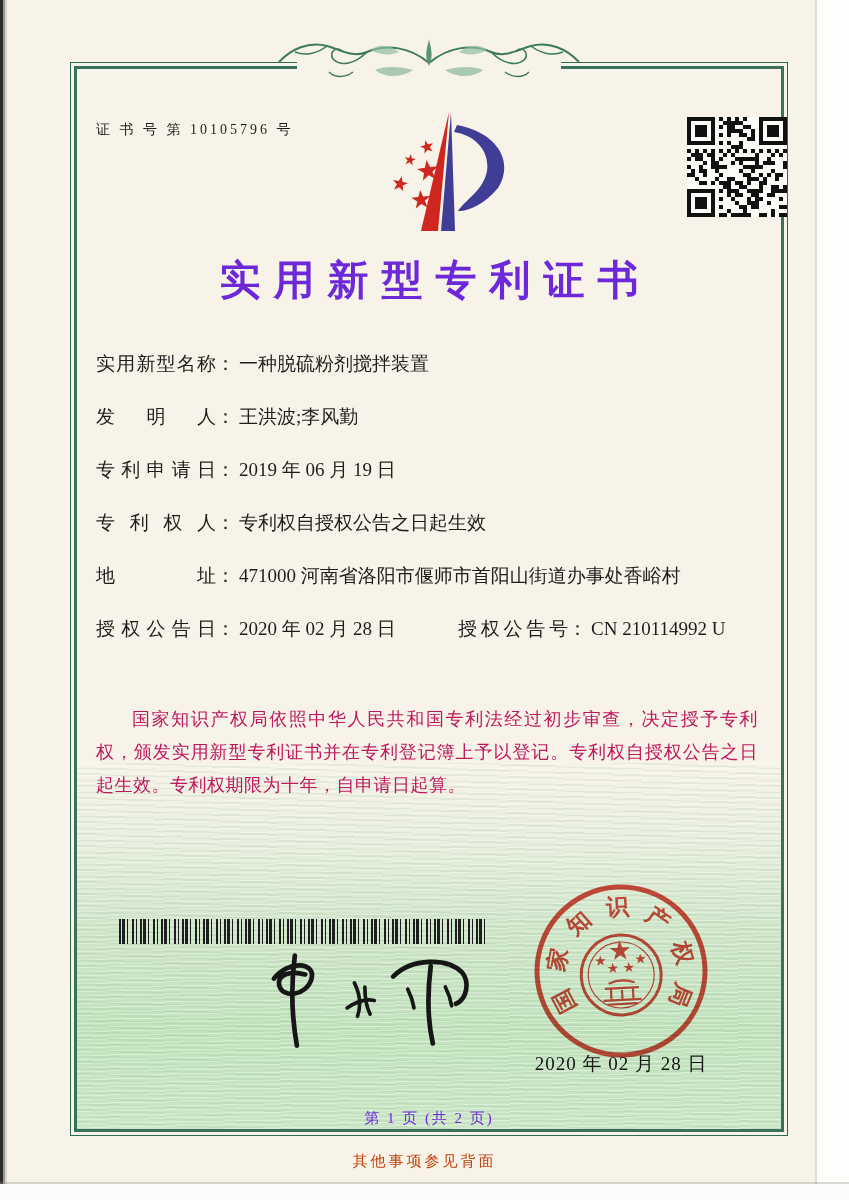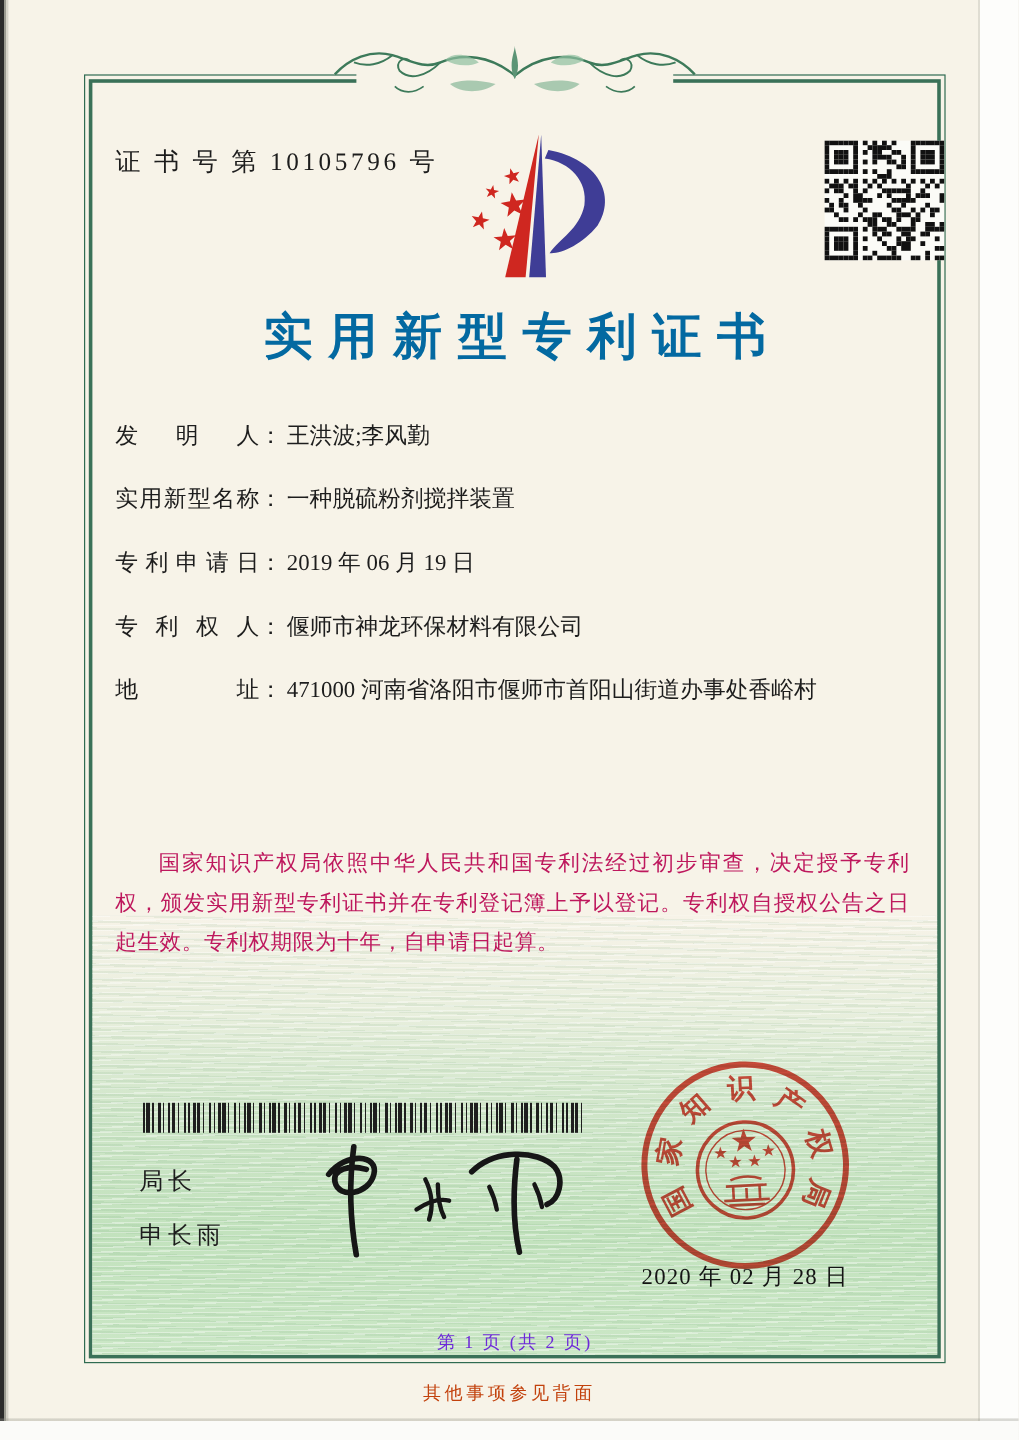--- a/index.html
+++ b/index.html
@@ -25,26 +25,26 @@
     background:
       repeating-linear-gradient(179deg, rgba(255,255,255,.38) 0 1px, rgba(0,0,0,0) 1px 4px),
       repeating-linear-gradient(2deg, rgba(90,150,100,.10) 0 2px, rgba(0,0,0,0) 2px 6px),
       linear-gradient(180deg, rgba(205,231,201,0) 0%, rgba(205,231,201,.35) 22%,
         rgba(196,226,192,.78) 45%, #c2e2bd 72%, #cbe7c6 100%);}
 
   
   .ornament{position:absolute;left:50%;top:-27px;transform:translateX(-50%);z-index:3;}
 
   
-  .cert-no{position:absolute;left:25px;top:58px;font-size:21px;letter-spacing:3px;z-index:2;}
+  .cert-no{position:absolute;left:25px;top:58px;font-size:14px;letter-spacing:3px;z-index:2;}
   .logo{position:absolute;left:300px;top:44px;width:162px;height:132px;z-index:2;}
   .qr{position:absolute;left:616px;top:54px;width:100px;height:100px;z-index:2;}
 
   .title{position:absolute;left:0;width:100%;top:190px;text-align:center;z-index:2;
-    font-size:41px;font-weight:bold;letter-spacing:13px;padding-left:13px;box-sizing:border-box;color:#0369a1;}
+    font-size:41px;font-weight:bold;letter-spacing:13px;padding-left:13px;box-sizing:border-box;color:#6d28d9;}
 
   
   .fields{position:absolute;left:25px;top:288px;width:670px;z-index:2;font-size:19px;}
   .field-row{position:relative;height:53px;line-height:26px;}
   .flabel{display:inline-block;width:120px;text-align:justify;text-align-last:justify;vertical-align:top;}
   .fcolon{display:inline-block;vertical-align:top;}
   .fvalue{display:inline-block;margin-left:4px;vertical-align:top;max-width:520px;}
   .grant-right{position:absolute;left:362px;top:0;}
   .grant-right .flabel{width:110px;}
 
@@ -410,46 +410,48 @@
           <rect x="24" y="88" width="4" height="4" fill="#111"></rect>
           <rect x="24" y="92" width="4" height="4" fill="#111"></rect>
           <rect x="24" y="96" width="4" height="4" fill="#111"></rect>
         </svg>
     </div>
 
     <div class="title">实用新型专利证书</div>
 
     <div class="fields">
       <div class="field-row">
-        <span class="flabel">发明人</span><span class="fcolon">：</span><span class="fvalue">王洪波;李风勤</span>
+        <span class="flabel">实用新型名称</span><span class="fcolon">：</span><span class="fvalue">一种脱硫粉剂搅拌装置</span>
       </div>
       <div class="field-row">
-        <span class="flabel">实用新型名称</span><span class="fcolon">：</span><span class="fvalue">一种脱硫粉剂搅拌装置</span>
+        <span class="flabel">发明人</span><span class="fcolon">：</span><span class="fvalue">王洪波;李风勤</span>
       </div>
       <div class="field-row">
         <span class="flabel">专利申请日</span><span class="fcolon">：</span><span class="fvalue">2019 年 06 月 19 日</span>
       </div>
       <div class="field-row">
-        <span class="flabel">专利权人</span><span class="fcolon">：</span><span class="fvalue">偃师市神龙环保材料有限公司</span>
+        <span class="flabel">专利权人</span><span class="fcolon">：</span><span class="fvalue">专利权自授权公告之日起生效</span>
       </div>
       <div class="field-row">
         <span class="flabel">地址</span><span class="fcolon">：</span><span class="fvalue">471000 河南省洛阳市偃师市首阳山街道办事处香峪村</span>
       </div>
+      <div class="field-row">
+        <span class="flabel">授权公告日</span><span class="fcolon">：</span><span class="fvalue">2020 年 02 月 28 日</span>
+        <span class="grant-right">
+          <span class="flabel">授权公告号</span><span class="fcolon">：</span><span class="fvalue">CN 210114992 U</span>
+        </span>
+      </div>
     </div>
 
     <div class="paras">
       <p>国家知识产权局依照中华人民共和国专利法经过初步审查，决定授予专利权，颁发实用新型专利证书并在专利登记簿上予以登记。专利权自授权公告之日起生效。专利权期限为十年，自申请日起算。</p>
     </div>
 
     <div class="barcode"></div>
 
-    <div class="director">
-      <div>局长</div>
-      <div>申长雨</div>
-    </div>
 
     <div class="signature">
       <svg width="230" height="115" viewBox="0 0 220 110" fill="none" stroke="#161616" stroke-width="4.5" stroke-linecap="round">
         <path d="M40,14 C36,44 37,72 42,100"></path>
         <path d="M20,36 C34,18 60,20 56,36 C52,52 28,56 25,42 C23,32 36,28 50,32"></path>
         <path d="M97,40 C102,50 104,60 100,72" stroke-width="3.5"></path>
         <path d="M90,64 C99,58 108,55 116,57" stroke-width="3.5"></path>
         <path d="M107,44 C107,54 108,62 112,70" stroke-width="3.5"></path>
         <path d="M134,34 C152,16 186,16 200,30 C208,40 204,56 194,60"></path>
         <path d="M170,24 C167,48 167,76 172,98"></path>

